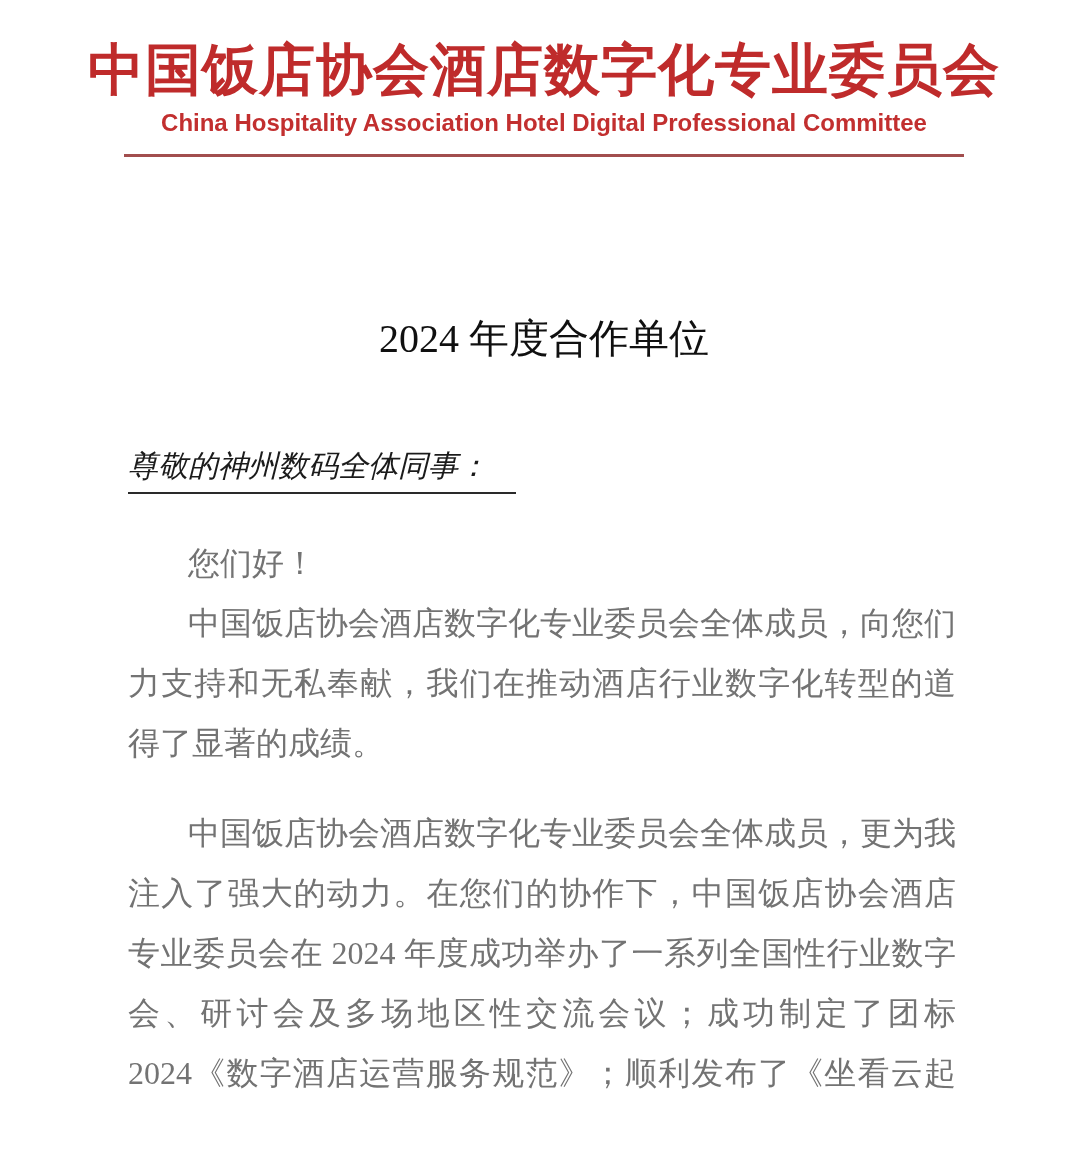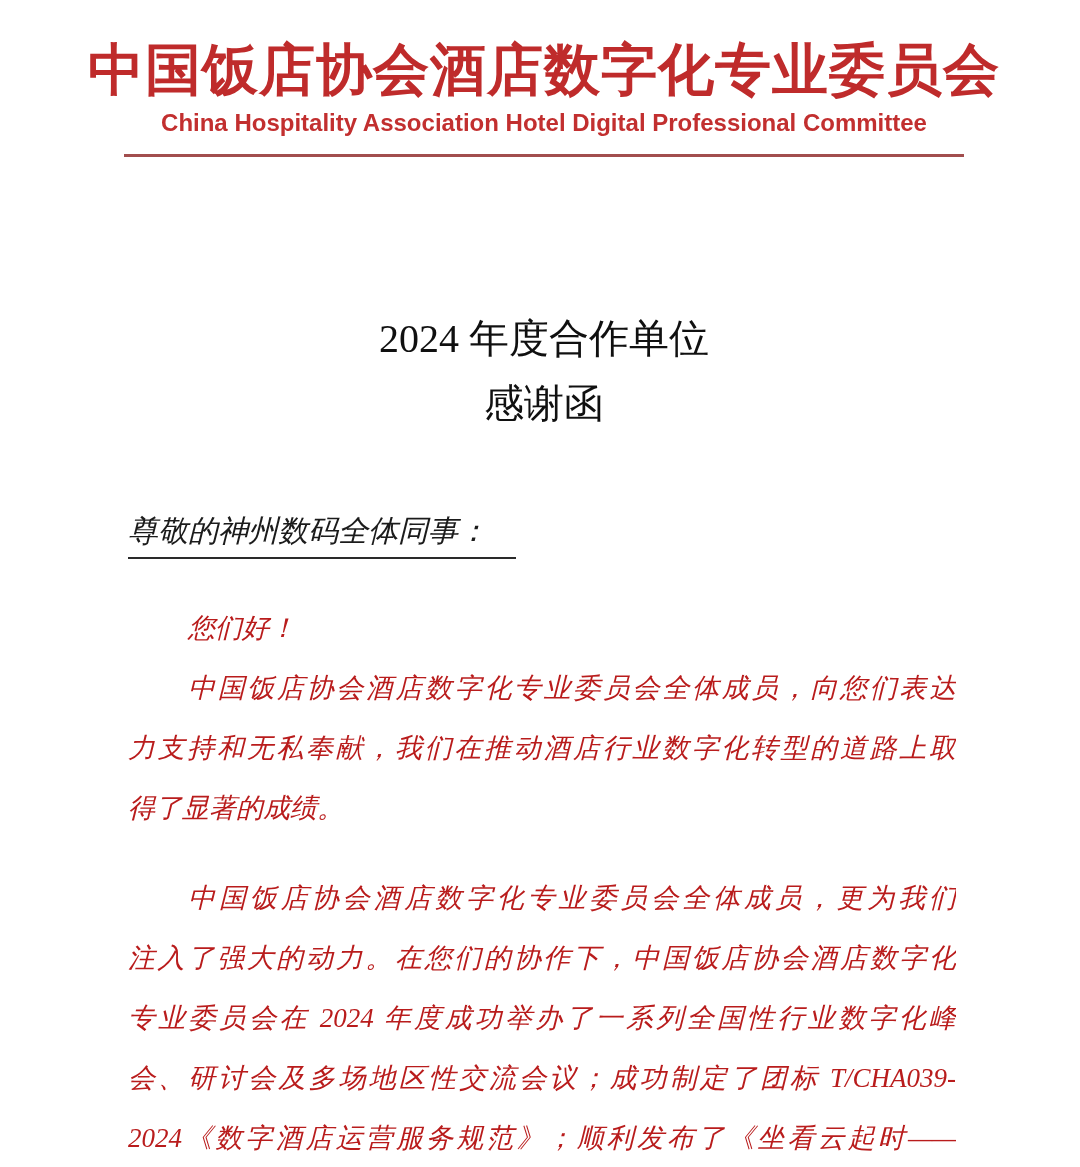--- a/index.html
+++ b/index.html
@@ -51,26 +51,25 @@
     color: #1b1b1b;
   }
   .salutation {
     display: inline-block;
     border-bottom: 2px solid #2a2a2a;
     padding: 0 28px 5px 0;
     font-style: italic;
   }
   .letter-body { margin: 38px 123px 0 122px; width: 832px; }
   .line {
-    font-size: 27px;
+    font-size: 32px;
     line-height: 58px;
     height: 58px;
     overflow: hidden;
-    color: #b91c1c;
-    font-style: italic;
+    color: #737373;
   }
   .line.j {
     text-align: justify;
     text-align-last: justify;
     text-justify: inter-character;
   }
   .line.indent { text-indent: 60px; }
   .line.gap-top { margin-top: 32px; }
 </style>
 </head>
@@ -79,21 +78,20 @@
 <div class="page">
 
   <div class="header">
     <div class="org-zh">中国饭店协会酒店数字化专业委员会</div>
     <div class="org-en">China Hospitality Association Hotel Digital Professional Committee</div>
     <div class="rule"></div>
   </div>
 
   <div class="title-block">
     <div>2024 年度合作单位</div>
-    <div>感谢函</div>
   </div>
 
   <div class="salutation-row">
     <span class="salutation">尊敬的神州数码全体同事：</span>
   </div>
 
   <div class="letter-body">
     <div class="line indent">您们好！</div>
     <div class="line indent j">中国饭店协会酒店数字化专业委员会全体成员，向您们表达</div>
     <div class="line j">力支持和无私奉献，我们在推动酒店行业数字化转型的道路上取</div>

